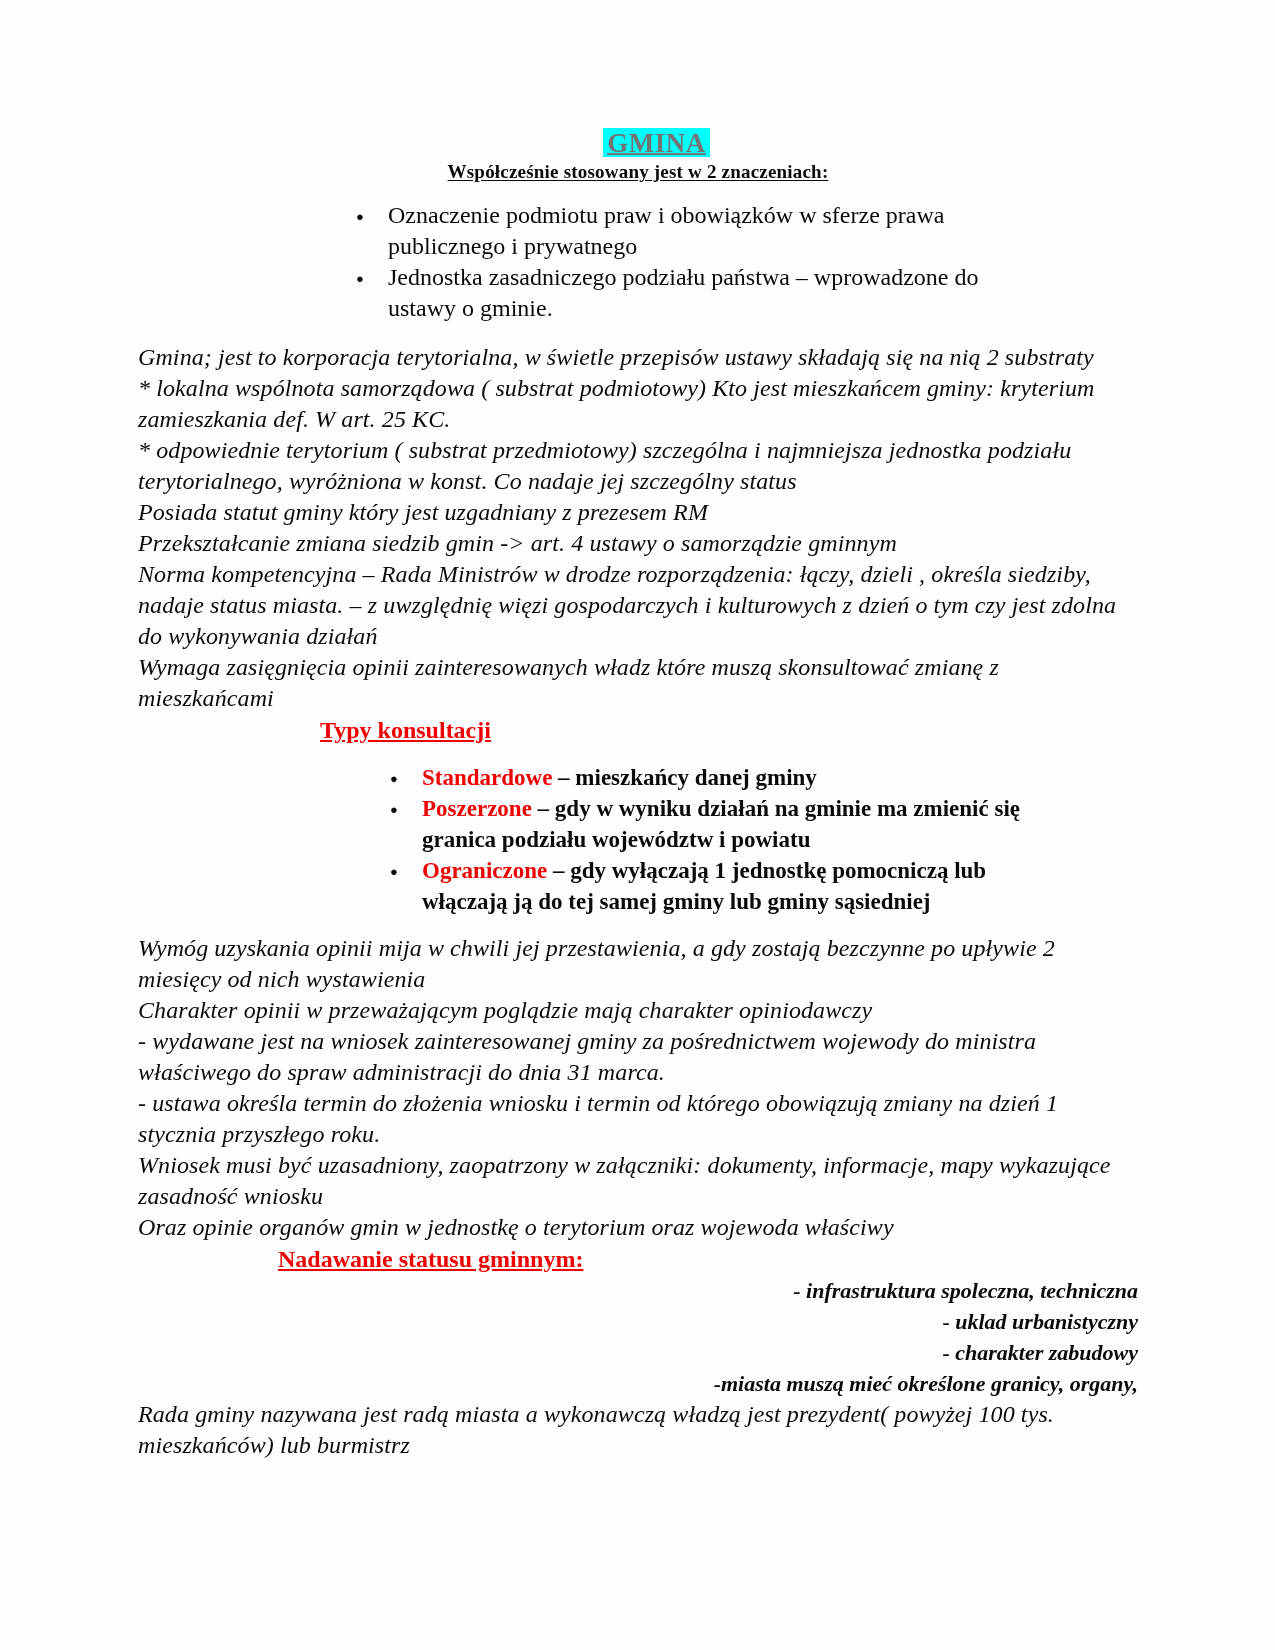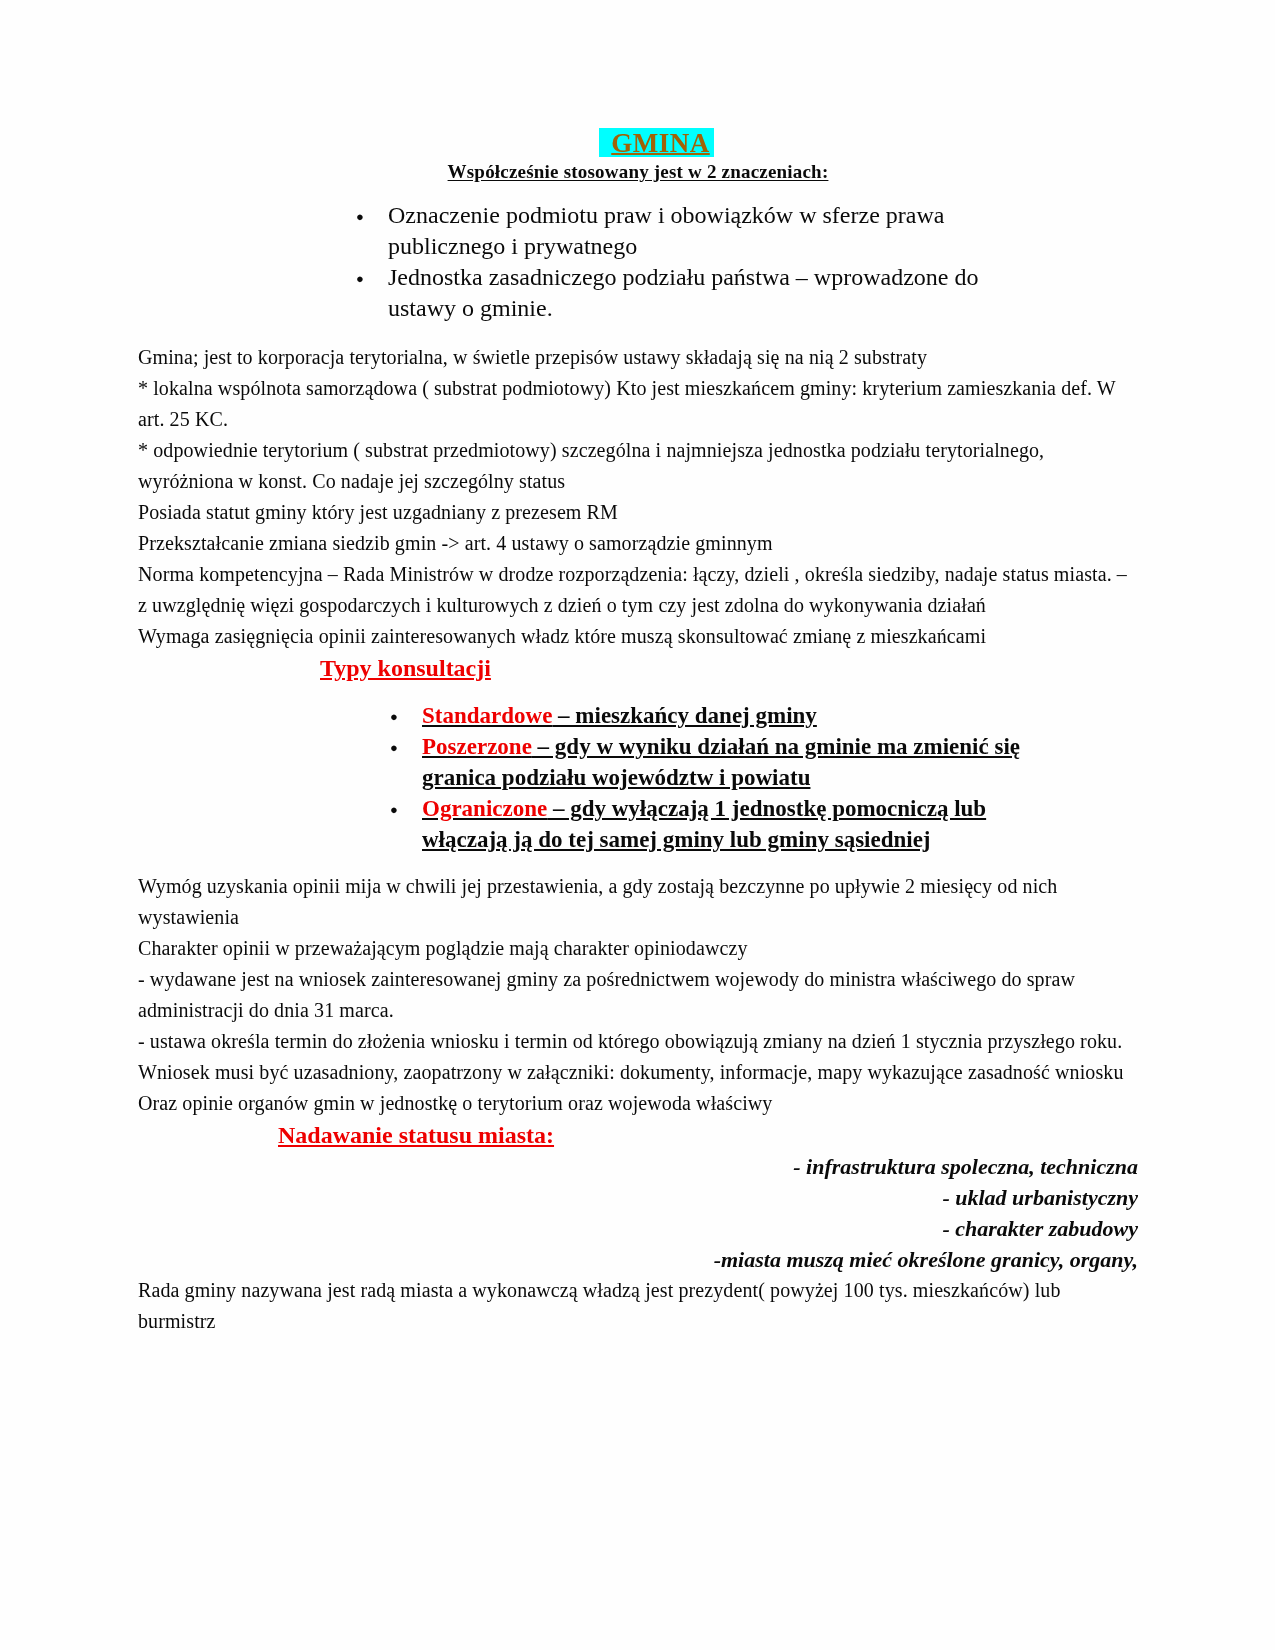--- a/index.html
+++ b/index.html
@@ -27,48 +27,49 @@
   }
 
   
   .title-row {
     text-align: center;
     margin: 0 0 2px 0;
   }
   .title-hl {
     display: inline-block;
     background: #00ffff;
-    color: #a16207;
+    color: #737373;
     font-weight: bold;
     font-size: 27px;
     line-height: 1.05;
     letter-spacing: 0.5px;
     text-decoration: underline;
     text-underline-offset: 1px;
-    padding: 1px 4px 0 12px;
+    padding: 1px 4px 0 4px;
     margin-left: 37px;
   }
 
   .subtitle {
     text-align: center;
     font-weight: bold;
     font-size: 19px;
     line-height: 1.2;
     text-decoration: underline;
     text-underline-offset: 2px;
     margin: 4px 0 4px 0;
     letter-spacing: 0.2px;
   }
 
   
   .para {
-    font-size: 20px;
+    font-size: 24px;
     line-height: 31px;
     margin: 0;
     letter-spacing: 0.1px;
+    font-style: italic;
   }
 
   
   ul.blist {
     list-style: none;
     margin: 16px;
     padding: 0;
   }
   ul.blist > li {
     position: relative;
@@ -79,21 +80,21 @@
   }
   ul.blist > li::before {
     content: "\25CF";
     position: absolute;
     left: 0;
     top: 0;
     font-size: 13px;
     line-height: 33px;
   }
   ul.blist.indent-top { margin-left: 218px; width: 690px; }
-  ul.blist.indent-red { margin-left: 252px; width: 680px; text-decoration: underline; }
+  ul.blist.indent-red { margin-left: 252px; width: 680px; }
 
   ul.blist.indent-red > li {
     font-weight: bold;
     font-size: 23px;
     line-height: 31px;
   }
   .kw-red {
     color: #ee0000;
     font-weight: bold;
   }
@@ -164,21 +165,21 @@
     </ul>
 
     <p class="para">Wymóg uzyskania opinii mija w chwili jej przestawienia, a gdy zostają bezczynne po upływie 2 miesięcy od nich wystawienia</p>
     <p class="para">Charakter opinii w przeważającym poglądzie mają charakter opiniodawczy</p>
     <p class="para">- wydawane jest na wniosek zainteresowanej gminy za pośrednictwem wojewody do ministra właściwego do spraw administracji do dnia 31 marca.</p>
     <p class="para">- ustawa określa termin do złożenia wniosku i termin od którego obowiązują zmiany na dzień 1 stycznia przyszłego roku.</p>
     <p class="para">Wniosek musi być uzasadniony, zaopatrzony w załączniki: dokumenty, informacje, mapy wykazujące zasadność wniosku</p>
     <p class="para">Oraz opinie organów gmin w jednostkę o terytorium oraz wojewoda właściwy</p>
 
     <div class="red-head-wrap2">
-      <span class="red-head">Nadawanie statusu miasta:</span>
+      <span class="red-head">Nadawanie statusu gminnym:</span>
     </div>
 
     <div class="ital-list">
       <div class="ital">- infrastruktura spoleczna, techniczna</div>
       <div class="ital">- uklad urbanistyczny</div>
       <div class="ital">- charakter zabudowy</div>
       <div class="ital">-miasta muszą mieć określone granicy, organy,</div>
     </div>
 
     <p class="para">Rada gminy nazywana jest radą miasta a wykonawczą władzą jest prezydent( powyżej 100 tys. mieszkańców) lub burmistrz</p>

